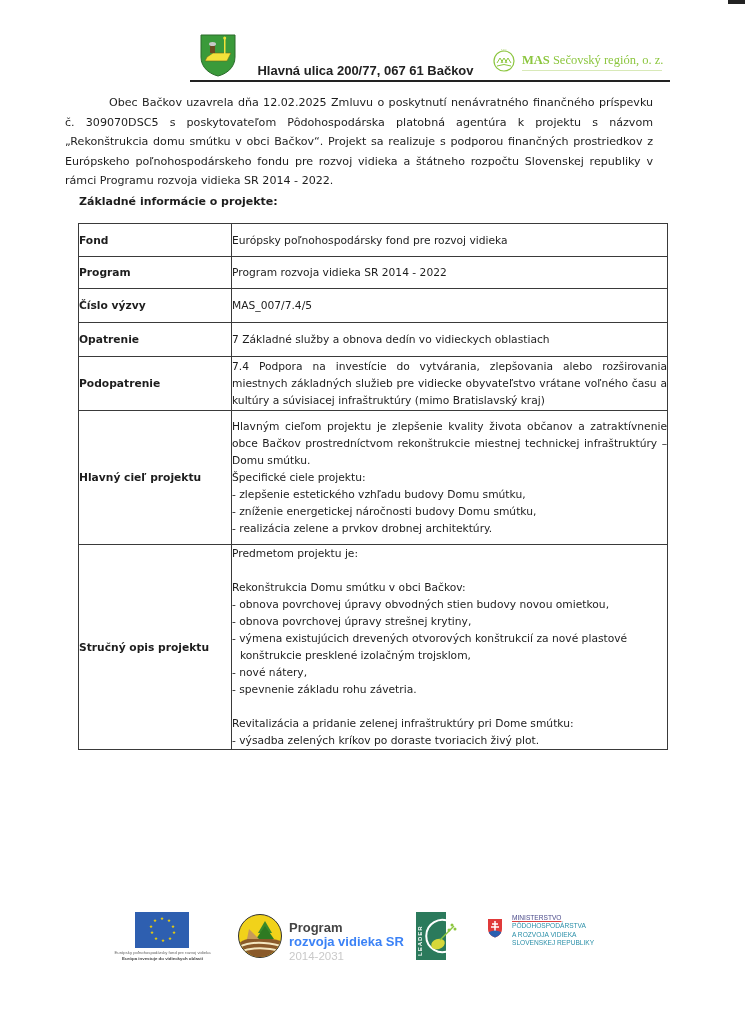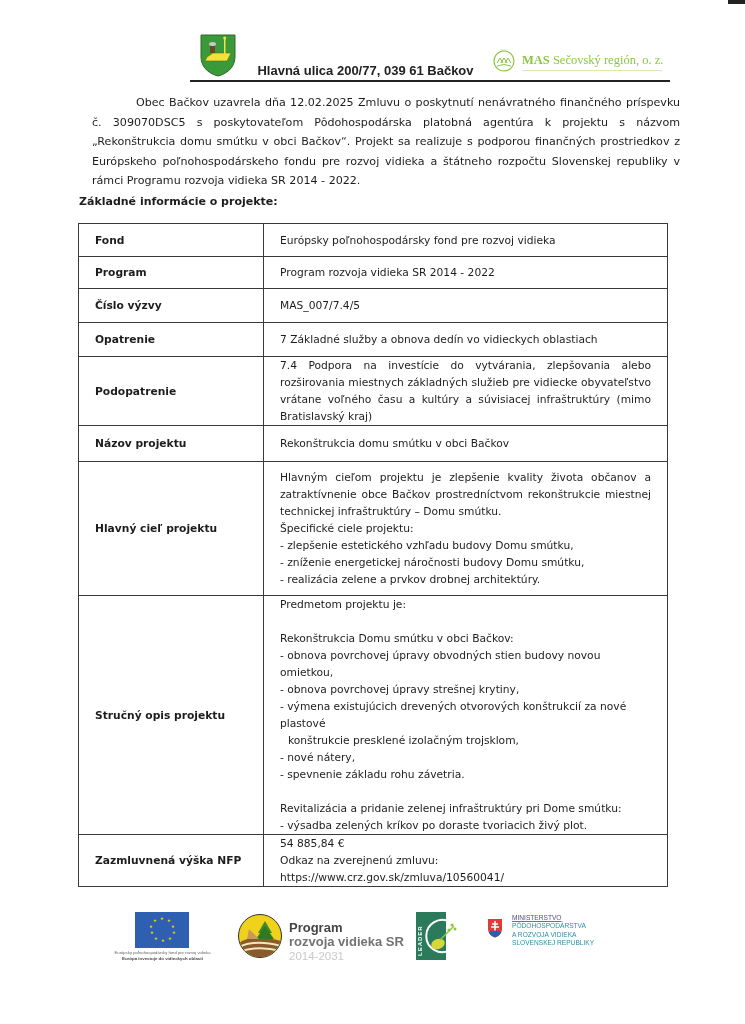--- a/index.html
+++ b/index.html
@@ -17,49 +17,49 @@
   .address { position: absolute; left: 248px; top: 63px; width: 235px; text-align: center;
              font-size: 13px; font-weight: bold; color: #222; }
   .mas-logo { position: absolute; left: 492px; top: 48px; width: 24px; height: 24px; }
   .mas-text { position: absolute; left: 522px; top: 53px; font-family: "Liberation Serif", "DejaVu Serif", serif;
               font-size: 12.5px; color: #8cc63f; white-space: nowrap; text-align: right; }
   .mas-text b { font-weight: bold; }
   .mas-rule { position: absolute; left: 522px; top: 70px; width: 140px; height: 1px; background: #d8e9b8; }
   .header-rule { position: absolute; left: 190px; top: 80px; width: 480px; height: 2px; background: #222; }
 
   
-  .intro { position: absolute; left: 92px; top: 93px; width: 588px; font-family: "DejaVu Sans", sans-serif;
+  .intro { position: absolute; left: 65px; top: 93px; width: 588px; font-family: "DejaVu Sans", sans-serif;
            font-size: 11.1px; line-height: 19.5px; text-align: justify; color: #1d1d1d; }
   .intro .indent { display: inline-block; width: 44px; }
   .section-heading { position: absolute; left: 79px; top: 195px; font-family: "DejaVu Sans", sans-serif;
                      font-size: 11px; font-weight: bold; color: #1d1d1d; }
 
   
   .info-table { position: absolute; left: 78px; top: 223px; width: 590px; border-collapse: collapse;
                 font-family: "DejaVu Sans", sans-serif; font-size: 10.7px; color: #1d1d1d; }
-  .info-table td { border: 1.5px solid #3a3a3a; vertical-align: middle; padding: 0 16px; }
+  .info-table td { border: 1.5px solid #3a3a3a; vertical-align: middle; padding: 0 0; }
   .info-table td.label { width: 152px; font-weight: bold; }
   .info-table td.value { line-height: 17px; }
   .info-table td.value.justify { text-align: justify; }
   .val-line { display: block; }
   .val-line.hang { padding-left: 8px; }
   .val-gap { display: block; height: 17px; }
 
   
   .eu-flag { position: absolute; left: 135px; top: 912px; width: 54px; height: 36px; background: #2e5fb0; }
   .eu-star { position: absolute; color: #f5d300; font-size: 4.5px; line-height: 1; }
   .eu-caption1 { position: absolute; left: 90px; top: 950px; width: 145px; text-align: center;
                  font-size: 4.2px; color: #666; white-space: nowrap; }
   .eu-caption2 { position: absolute; left: 90px; top: 956px; width: 145px; text-align: center;
                  font-size: 4.4px; font-weight: bold; color: #444; white-space: nowrap; }
 
   .prv-logo { position: absolute; left: 238px; top: 914px; width: 42px; height: 42px; border-radius: 50%;
               background: #f1d21a; overflow: hidden; border: 1px solid #333; }
   .prv-text1 { position: absolute; left: 289px; top: 920px; font-size: 13px; font-weight: bold; color: #444; line-height: 15px; }
-  .prv-text2 { position: absolute; left: 289px; top: 934px; font-size: 13px; font-weight: bold; color: #737373; line-height: 15px; }
+  .prv-text2 { position: absolute; left: 289px; top: 934px; font-size: 13px; font-weight: bold; color: #3b82f6; line-height: 15px; }
   .prv-text3 { position: absolute; left: 289px; top: 949px; font-size: 11.5px; color: #c9c9c9; line-height: 14px; }
 
   .leader-logo { position: absolute; left: 416px; top: 912px; width: 48px; height: 48px; background: #2b7a5c; overflow: hidden; }
   .leader-white { position: absolute; left: 30px; top: 0; width: 18px; height: 48px; background: #fff; }
   .leader-text { position: absolute; left: 1px; top: 18px; font-size: 6px; color: #fff; font-weight: bold;
                  transform: rotate(-90deg); transform-origin: left top; letter-spacing: 1px; white-space: nowrap; }
 
   .sk-shield { position: absolute; left: 487px; top: 918px; width: 16px; height: 20px; }
   .min-text { position: absolute; left: 512px; top: 914px; font-size: 6.6px; line-height: 8.4px; color: #2a8fa8; white-space: nowrap; }
   .min-text .l0 { color: #4a4a8a; text-decoration: underline; text-decoration-color: #e04040; }
@@ -72,21 +72,21 @@
   <div class="scan-mark"></div>
 
   <svg class="crest" viewBox="0 0 38 44">
     <path d="M2 2 H36 V24 C36 35 27 41 19 43 C11 41 2 35 2 24 Z" fill="#3a9a3a" stroke="#2a6a2a" stroke-width="1"></path>
     <path d="M8 24 L14 20 L32 20 L28 28 L6 28 Z" fill="#f2e23a" stroke="#6a6a20" stroke-width="0.6"></path>
     <rect x="11" y="11" width="5" height="9" fill="#6a4a20"></rect>
     <ellipse cx="13.5" cy="11" rx="3.5" ry="2" fill="#c8c8c8"></ellipse>
     <rect x="25" y="5" width="1.5" height="17" fill="#f2e23a"></rect>
     <circle cx="25.7" cy="5" r="1.5" fill="#f2e23a"></circle>
   </svg>
-  <div class="address">Hlavná ulica 200/77, 039 61 Bačkov</div>
+  <div class="address">Hlavná ulica 200/77, 067 61 Bačkov</div>
 
   <svg class="mas-logo" viewBox="0 0 24 24">
     <circle cx="12" cy="13" r="10" fill="none" stroke="#8cc63f" stroke-width="1.2"></circle>
     <path d="M5 15 L8 10 L11 15 M9 15 L12 10 L15 15 M13 15 L16 10 L19 15" fill="none" stroke="#8cc63f" stroke-width="1"></path>
     <path d="M5 18 Q12 15 19 18" fill="none" stroke="#8cc63f" stroke-width="1"></path>
     <text x="9" y="4" font-size="4" fill="#b8d88a" font-family="Liberation Serif, serif">MS</text>
   </svg>
   <div class="mas-text"><b>MAS</b><span> Sečovský región, o. z.</span></div>
   <div class="mas-rule"></div>
   <div class="header-rule"></div>
@@ -117,26 +117,20 @@
       <tr style="height:34px">
         <td class="label">Opatrenie</td>
         <td class="value">
             <span class="val-line">7 Základné služby a obnova dedín vo vidieckych oblastiach</span>
           </td>
       </tr>
       <tr style="height:54px">
         <td class="label">Podopatrenie</td>
         <td class="value justify">
             <span class="val-line">7.4 Podpora na investície do vytvárania, zlepšovania alebo rozširovania miestnych základných služieb pre vidiecke obyvateľstvo vrátane voľného času a kultúry a súvisiacej infraštruktúry (mimo Bratislavský kraj)</span>
-          </td>
-      </tr>
-      <tr style="height:36px">
-        <td class="label">Názov projektu</td>
-        <td class="value">
-            <span class="val-line">Rekonštrukcia domu smútku v obci Bačkov</span>
           </td>
       </tr>
       <tr style="height:134px">
         <td class="label">Hlavný cieľ projektu</td>
         <td class="value">
           <span class="val-line" style="text-align:justify">Hlavným cieľom projektu je zlepšenie kvality života občanov a zatraktívnenie obce Bačkov prostredníctvom rekonštrukcie miestnej technickej infraštruktúry – Domu smútku.</span>
           <span class="val-line">Špecifické ciele projektu:</span>
           <span class="val-line">- zlepšenie estetického vzhľadu budovy Domu smútku,</span>
           <span class="val-line">- zníženie energetickej náročnosti budovy Domu smútku,</span>
           <span class="val-line">- realizácia zelene a prvkov drobnej architektúry.</span>
@@ -152,27 +146,20 @@
           <span class="val-line">- obnova povrchovej úpravy strešnej krytiny,</span>
           <span class="val-line">- výmena existujúcich drevených otvorových konštrukcií za nové plastové</span>
           <span class="val-line hang">konštrukcie presklené izolačným trojsklom,</span>
           <span class="val-line">- nové nátery,</span>
           <span class="val-line">- spevnenie základu rohu závetria.</span>
           <span class="val-gap"></span>
           <span class="val-line">Revitalizácia a pridanie zelenej infraštruktúry pri Dome smútku:</span>
           <span class="val-line">- výsadba zelených kríkov po doraste tvoriacich živý plot.</span>
         </td>
       </tr>
-      <tr style="height:40px">
-        <td class="label">Zazmluvnená výška NFP</td>
-        <td class="value">
-          <span class="val-line">54 885,84 €</span>
-          <span class="val-line">Odkaz na zverejnenú zmluvu: https://www.crz.gov.sk/zmluva/10560041/</span>
-        </td>
-      </tr>
     </tbody>
   </table>
 
   <div class="eu-flag">
     <span class="eu-star" style="left:25px;top:5px">★</span>
     <span class="eu-star" style="left:32px;top:7px">★</span>
     <span class="eu-star" style="left:36px;top:13px">★</span>
     <span class="eu-star" style="left:37px;top:19px">★</span>
     <span class="eu-star" style="left:33px;top:25px">★</span>
     <span class="eu-star" style="left:26px;top:27px">★</span>

